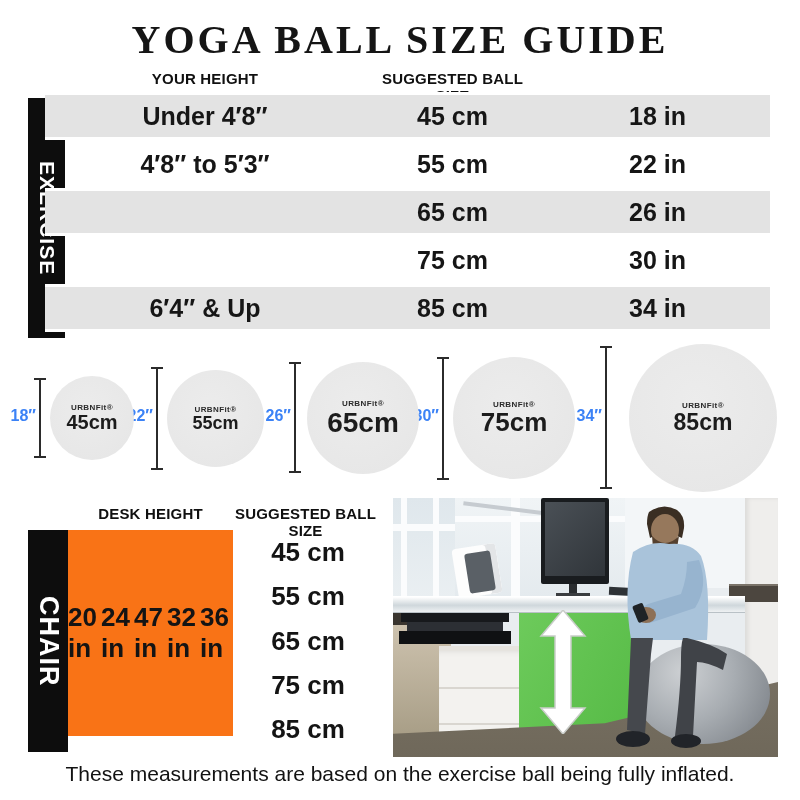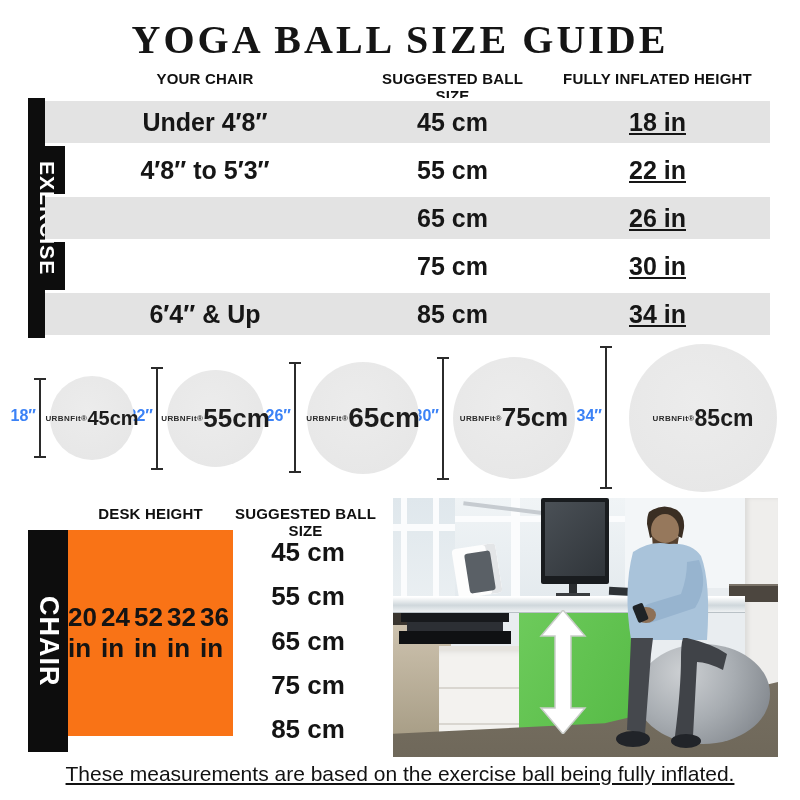--- a/index.html
+++ b/index.html
@@ -16,36 +16,36 @@
   .colhead{font-weight:bold;font-size:15px;text-align:center;color:#101010;letter-spacing:0.2px;}
   #ex-h1{left:45px;top:70px;width:320px;}
   #ex-h2{left:370px;top:70px;width:165px;}
   #ex-h3{left:545px;top:70px;width:225px;}
 
   
   #ex-bar{left:28px;top:98px;width:37px;height:240px;background:#0d0d0d;
           display:flex;align-items:center;justify-content:center;}
   .vtext{writing-mode:vertical-rl;color:#fff;font-weight:bold;letter-spacing:1px;}
   #ex-bar .vtext{font-size:21px;}
-  #ex-rows{left:45px;top:98px;width:725px;height:240px;}
+  #ex-rows{left:45px;top:92px;width:725px;height:240px;}
   .ex-row{position:relative;width:725px;height:48px;}
   .ex-row.gray{background:linear-gradient(#fff 0px,#fff 3px,#e3e3e3 3px,#e3e3e3 45px,#fff 45px);}
   .ex-cell{position:absolute;top:0;height:48px;line-height:48px;text-align:center;
            font-weight:bold;font-size:25px;color:#161616;}
   .ex-c1{left:0;width:320px;}
   .ex-c2{left:325px;width:165px;}
-  .ex-c3{left:500px;width:225px;text-decoration:underline;}
+  .ex-c3{left:500px;width:225px;}
 
   
   .ball{border-radius:50%;background:radial-gradient(circle at 45% 40%, #ececec 0%, #e7e7e7 75%, #dedede 100%);
-        display:flex;flex-direction:row;align-items:center;justify-content:center;}
+        display:flex;flex-direction:column;align-items:center;justify-content:center;}
   .ball .brand{font-size:8px;font-weight:bold;color:#2a2a2a;letter-spacing:0.4px;}
   .ball .size{font-weight:bold;color:#1c1c1c;line-height:1.05;}
   #ball0{left:50px;top:376px;width:84px;height:84px;}  #ball0 .size{font-size:20px;}
-  #ball1{left:167px;top:370px;width:97px;height:97px;} #ball1 .size{font-size:26px;}
+  #ball1{left:167px;top:370px;width:97px;height:97px;} #ball1 .size{font-size:18px;}
   #ball2{left:307px;top:362px;width:112px;height:112px;} #ball2 .size{font-size:28px;}
   #ball3{left:453px;top:357px;width:122px;height:122px;} #ball3 .size{font-size:26px;}
   #ball4{left:629px;top:344px;width:148px;height:148px;} #ball4 .size{font-size:23px;}
 
   .mline{width:2px;background:#2b2b2b;}
   .mline::before,.mline::after{content:"";position:absolute;left:-5px;width:12px;height:2px;background:#2b2b2b;}
   .mline::before{top:0;} .mline::after{bottom:0;}
   #line0{left:39px;top:378px;height:80px;}
   #line1{left:156px;top:367px;height:103px;}
   #line2{left:294px;top:362px;height:111px;}
@@ -106,32 +106,31 @@
             border-top:1px solid #fff;border-bottom:1px solid #b9c1c6;}
   #ph-floor{left:0;top:0;width:385px;height:259px;
             background:linear-gradient(#8a8173,#6f685a);
             clip-path:polygon(0 91%,55% 87%,100% 71%,100% 100%,0 100%);}
   #ph-ball{left:243px;top:146px;width:134px;height:100px;border-radius:50%;
            background:radial-gradient(circle at 35% 28%, #cdd0d3 0%, #a8adb2 45%, #83888e 85%);}
   #ph-man{left:0;top:0;width:385px;height:259px;}
   #ph-arrow{left:146px;top:112px;width:48px;height:124px;}
 
   
-  #footer{left:0;top:762px;width:800px;text-align:center;font-size:21px;color:#121212;text-decoration:underline;}
+  #footer{left:0;top:762px;width:800px;text-align:center;font-size:21px;color:#121212;}
 </style>
 </head>
 <body>
 
 <div id="stage">
 
   <div class="abs" id="title">YOGA BALL SIZE GUIDE</div>
 
-  <div class="abs colhead" id="ex-h1">YOUR CHAIR</div>
+  <div class="abs colhead" id="ex-h1">YOUR HEIGHT</div>
   <div class="abs colhead" id="ex-h2">SUGGESTED BALL SIZE</div>
-  <div class="abs colhead" id="ex-h3">FULLY INFLATED HEIGHT</div>
 
   <div class="abs" id="ex-bar">
     <span class="vtext">EXERCISE</span>
   </div>
 
   <div class="abs" id="ex-rows">
     <div class="ex-row gray">
       <span class="ex-cell ex-c1">Under 4′8″</span>
       <span class="ex-cell ex-c2">45 cm</span>
       <span class="ex-cell ex-c3">18 in</span>
@@ -192,21 +191,21 @@
   <div class="abs colhead" id="ch-h1">DESK HEIGHT</div>
   <div class="abs colhead" id="ch-h2">SUGGESTED BALL SIZE</div>
 
   <div class="abs" id="ch-bar">
     <span class="vtext">CHAIR</span>
   </div>
 
   <div class="abs" id="ch-green">
     <div class="ch-cell">20 in</div>
     <div class="ch-cell">24 in</div>
-    <div class="ch-cell">52 in</div>
+    <div class="ch-cell">47 in</div>
     <div class="ch-cell">32 in</div>
     <div class="ch-cell">36 in</div>
   </div>
 
   <div class="abs" id="ch-white">
     <div class="ch-cell">45 cm</div>
     <div class="ch-cell">55 cm</div>
     <div class="ch-cell">65 cm</div>
     <div class="ch-cell">75 cm</div>
     <div class="ch-cell">85 cm</div>

